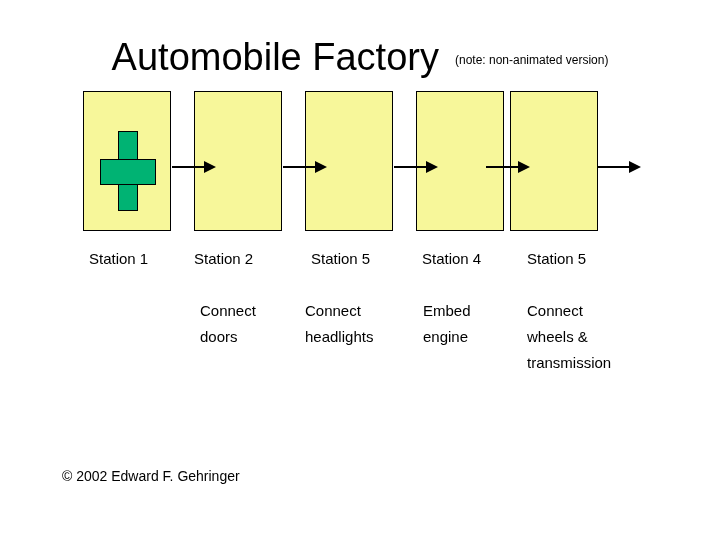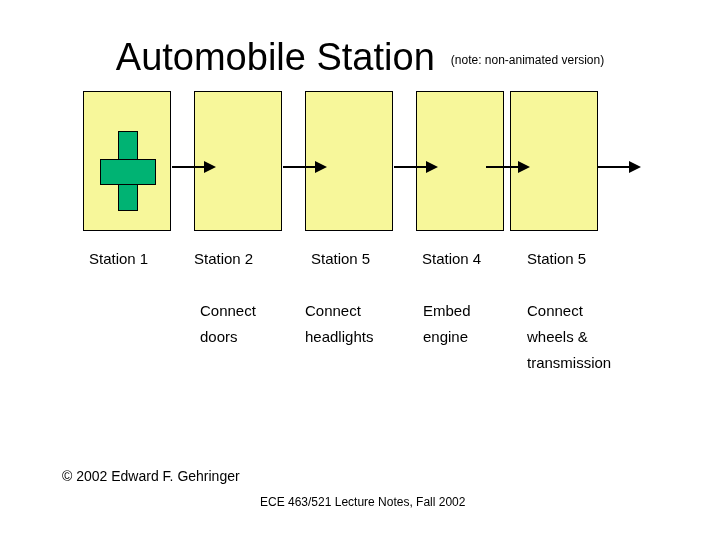--- a/index.html
+++ b/index.html
@@ -145,21 +145,21 @@
     color: #000000;
     white-space: nowrap;
   }
 </style>
 </head>
 <body>
 
 <div class="slide">
 
   <div class="title-row">
-    <span class="title-main">Automobile Station</span><span class="title-note">(note: non-animated version)</span>
+    <span class="title-main">Automobile Factory</span><span class="title-note">(note: non-animated version)</span>
   </div>
 
   <div class="station-box" style="left:83px;"></div>
   <div class="station-box" style="left:194px;"></div>
   <div class="station-box" style="left:305px;"></div>
   <div class="station-box" style="left:416px;"></div>
   <div class="station-box" style="left:510px;"></div>
 
   <div class="frame-shape">
     <div class="v"></div>
@@ -198,15 +198,14 @@
 doors</div>
   <div class="task-label" style="left:305px; width:105px; white-space:pre-line;">Connect
 headlights</div>
   <div class="task-label" style="left:423px; width:95px; white-space:pre-line;">Embed
 engine</div>
   <div class="task-label" style="left:527px; width:140px; white-space:pre-line;">Connect
 wheels &amp;
 transmission</div>
 
   <div class="copyright">© 2002 Edward F. Gehringer</div>
-  <div class="footer-note">ECE 463/521 Lecture Notes, Fall 2002</div>
 
 </div>
 
 </body></html>

